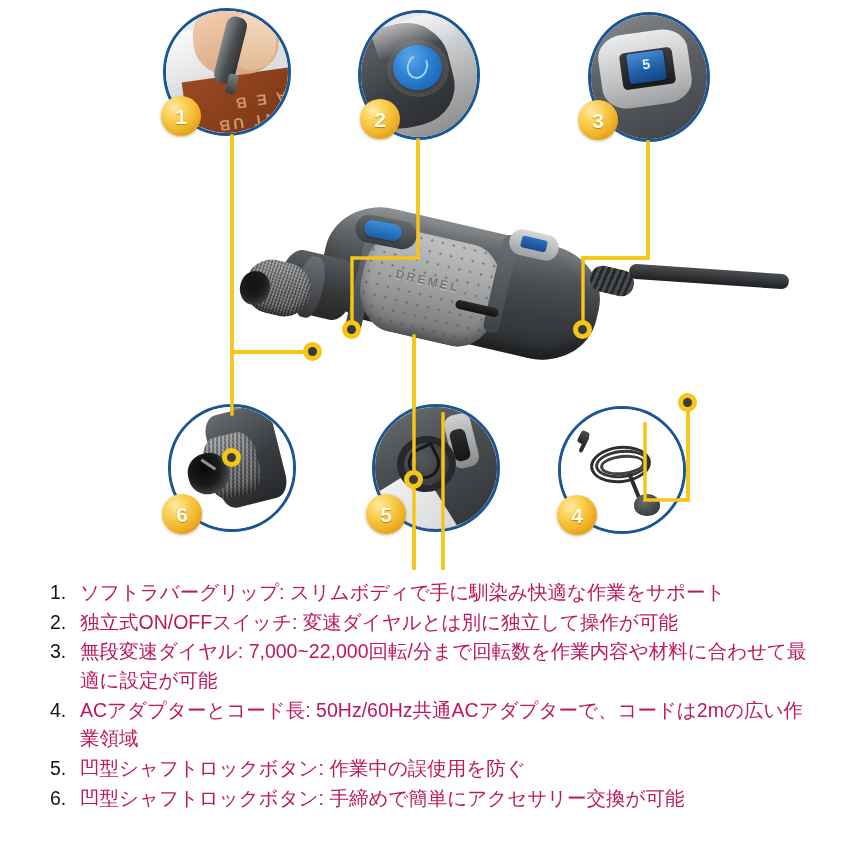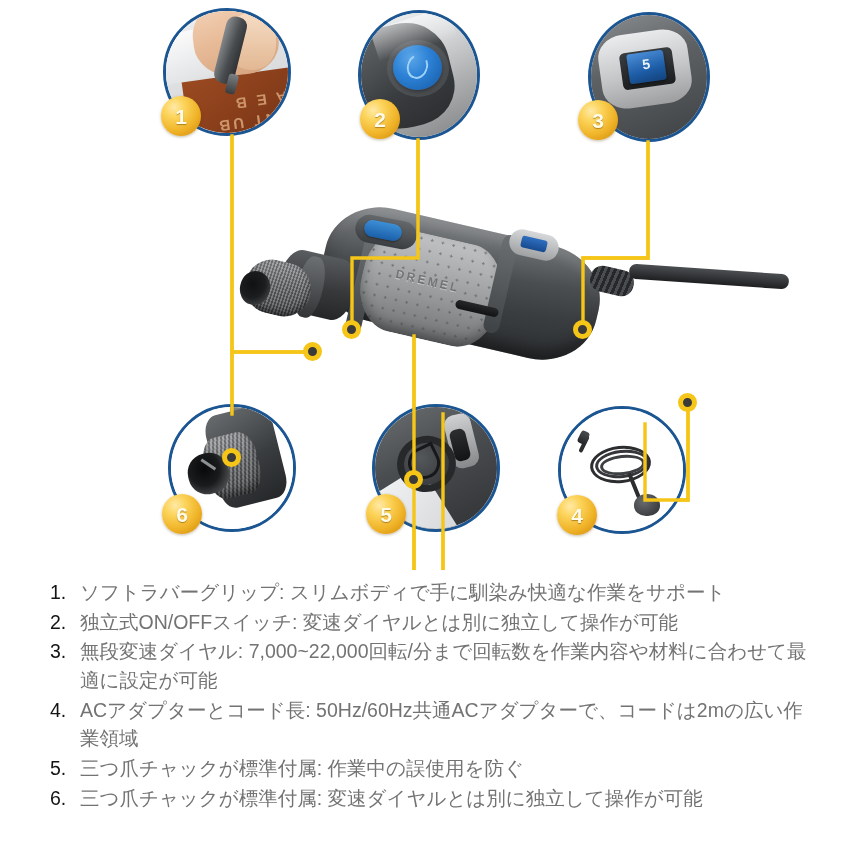--- a/index.html
+++ b/index.html
@@ -258,21 +258,21 @@
     position:absolute; left:0; top:578px; width:850px;
     padding-left: 50px; padding-right: 28px;
   }
   ol.feat-list { list-style: none; counter-reset: feat; }
   ol.feat-list > li {
     counter-increment: feat;
     position: relative;
     padding-left: 30px;
     font-size: 19.5px;
     line-height: 1.47;
-    color: #737373;
+    color: #be185d;
     margin-bottom: 1px;
   }
   ol.feat-list > li::before {
     content: counter(feat) ".";
     position: absolute; left: 0; top: 0;
     width: 26px; text-align: left;
     font-size: 19.5px; color: #141414;
   }
 </style>
 </head>
@@ -424,18 +424,18 @@
     </div>
 
   </div>
 
   <div id="features">
     <ol class="feat-list">
       <li>ソフトラバーグリップ: スリムボディで手に馴染み快適な作業をサポート</li>
       <li>独立式ON/OFFスイッチ: 変速ダイヤルとは別に独立して操作が可能</li>
       <li>無段変速ダイヤル: 7,000~22,000回転/分まで回転数を作業内容や材料に合わせて最適に設定が可能</li>
       <li>ACアダプターとコード長: 50Hz/60Hz共通ACアダプターで、コードは2mの広い作業領域</li>
-      <li>三つ爪チャックが標準付属: 作業中の誤使用を防ぐ</li>
-      <li>三つ爪チャックが標準付属: 変速ダイヤルとは別に独立して操作が可能</li>
+      <li>凹型シャフトロックボタン: 作業中の誤使用を防ぐ</li>
+      <li>凹型シャフトロックボタン: 手締めで簡単にアクセサリー交換が可能</li>
     </ol>
   </div>
 
 </div>
 
 </body></html>

